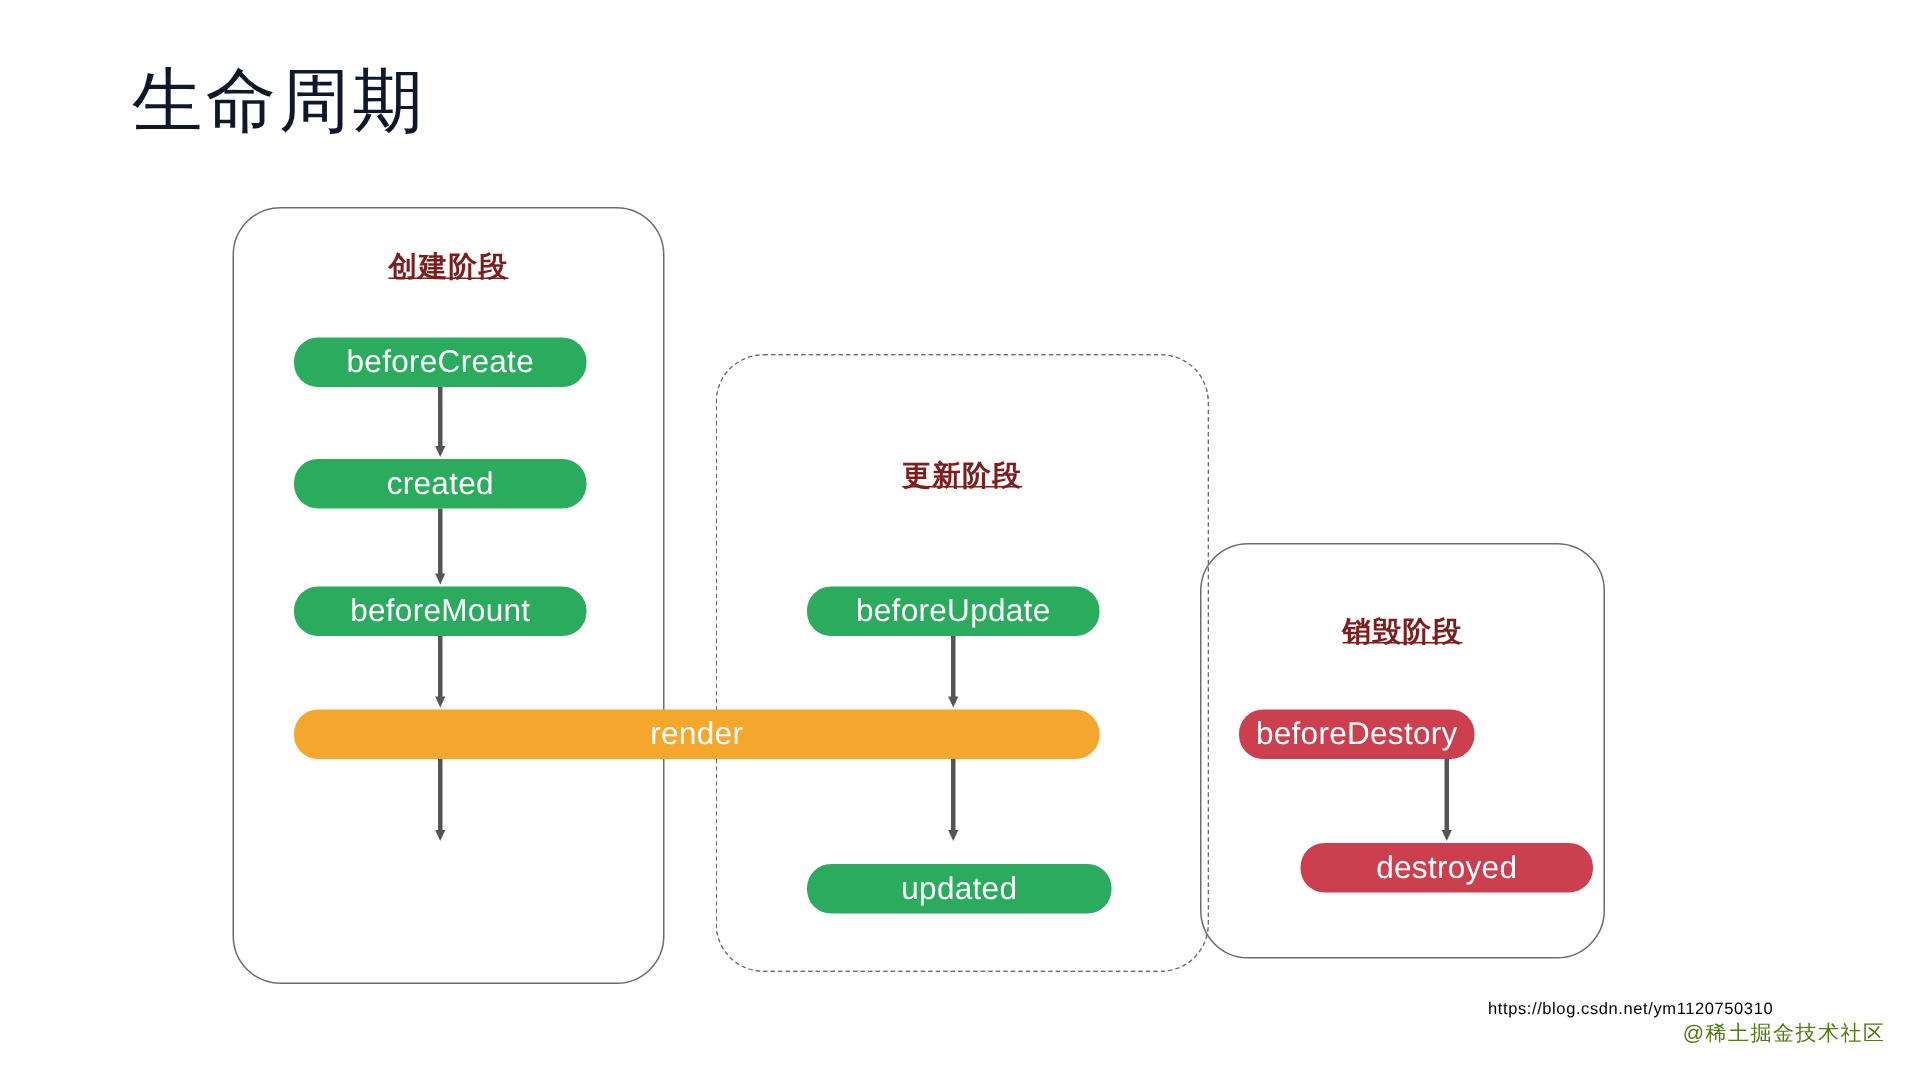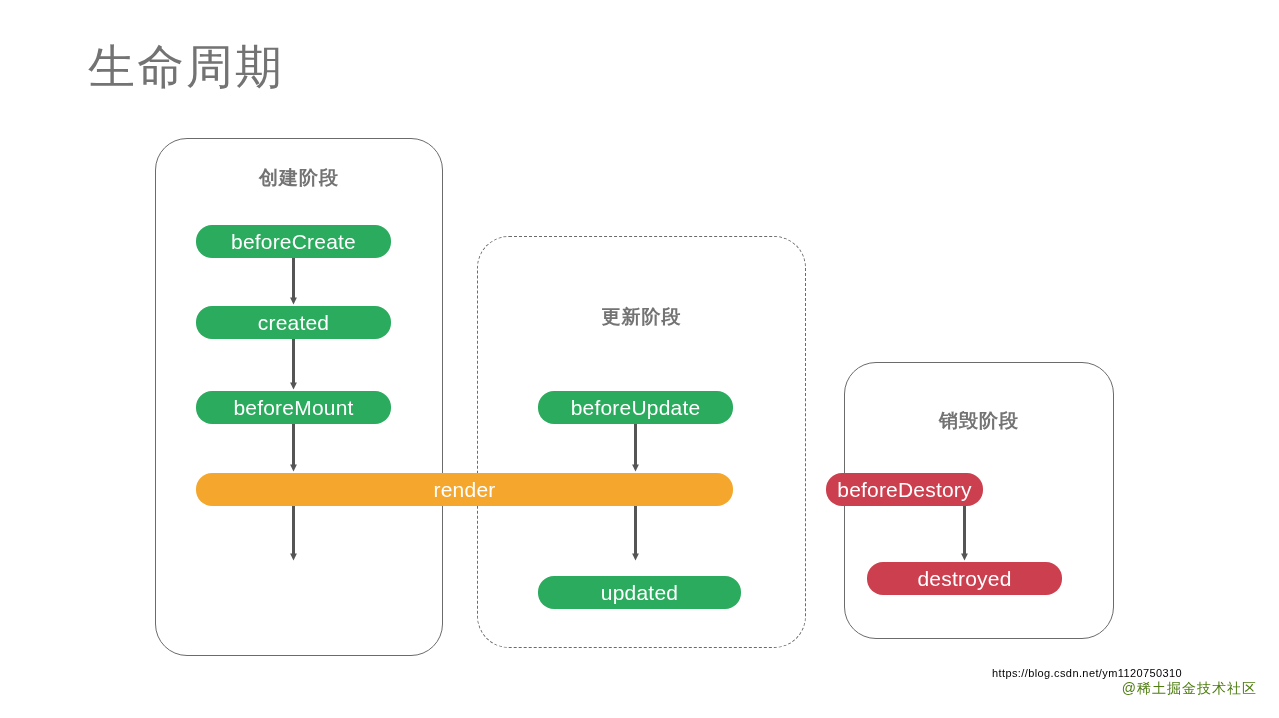--- a/index.html
+++ b/index.html
@@ -17,21 +17,21 @@
   }
 
   
   #page-title {
     position: absolute;
     left: 88px;
     top: 40px;
     font-size: 47px;
     font-weight: 500;
     letter-spacing: 2px;
-    color: #737373;
+    color: #0f172a;
     line-height: 1.15;
     white-space: nowrap;
   }
 
   
   #diagram {
     position: absolute;
     left: 0;
     top: 0;
     width: 1279px;
@@ -46,32 +46,33 @@
     border-radius: 32px;
   }
   .panel-solid {
     border: 1.4px solid #6b6b6b;
   }
   .panel-dashed {
     border: 1.6px dashed #6b6b6b;
   }
   #panel-create  { left: 155px; top: 138px; width: 288px; height: 518px; }
   #panel-update  { left: 477px; top: 236px; width: 329px; height: 412px; }
-  #panel-destroy { left: 844px; top: 362px; width: 270px; height: 277px; }
+  #panel-destroy { left: 800px; top: 362px; width: 270px; height: 277px; }
 
   .panel-title {
     position: absolute;
     left: 0;
     right: 0;
     text-align: center;
     font-size: 19px;
     font-weight: bold;
-    color: #737373;
+    color: #7f1d1d;
     letter-spacing: 1px;
     white-space: nowrap;
+    text-decoration: underline;
   }
   #panel-create  .panel-title { top: 26px; }
   #panel-update  .panel-title { top: 67px; }
   #panel-destroy .panel-title { top: 45px; }
 
   
   .hook {
     position: absolute;
     box-sizing: border-box;
     height: 33px;

